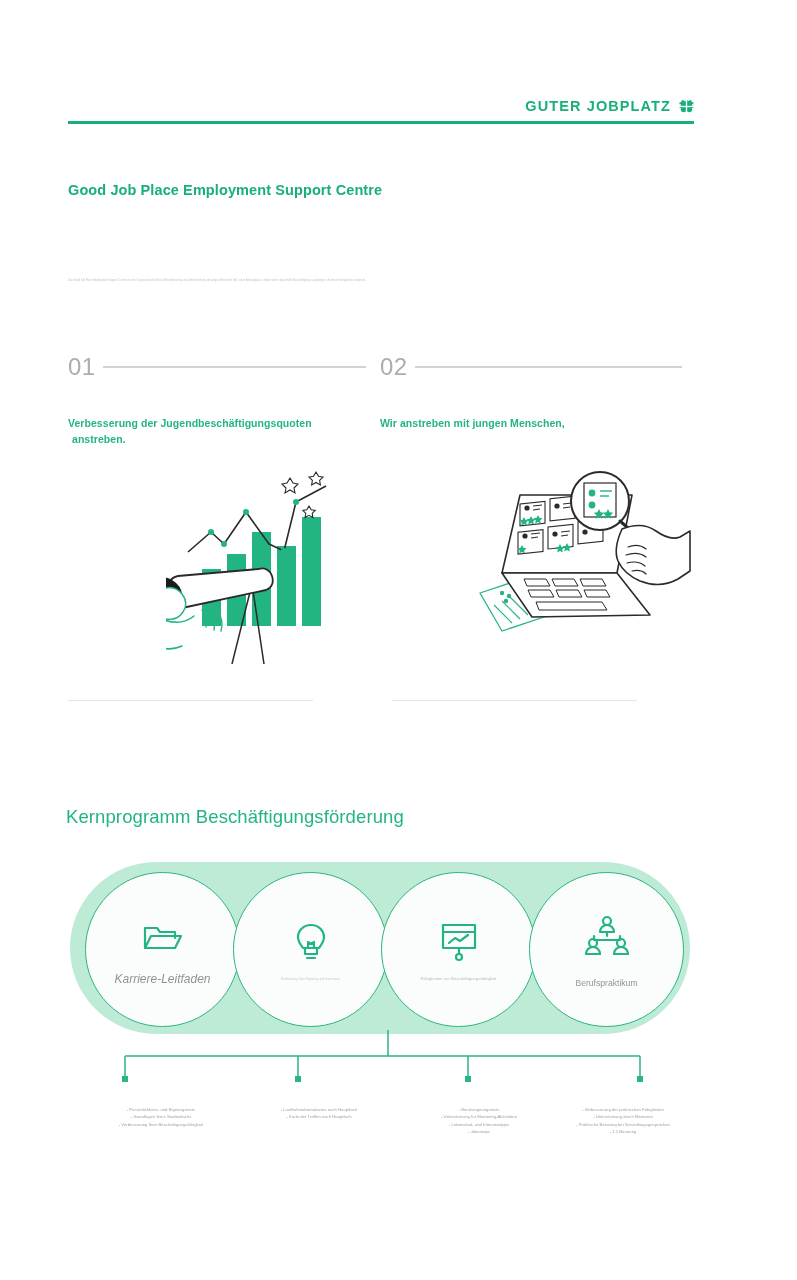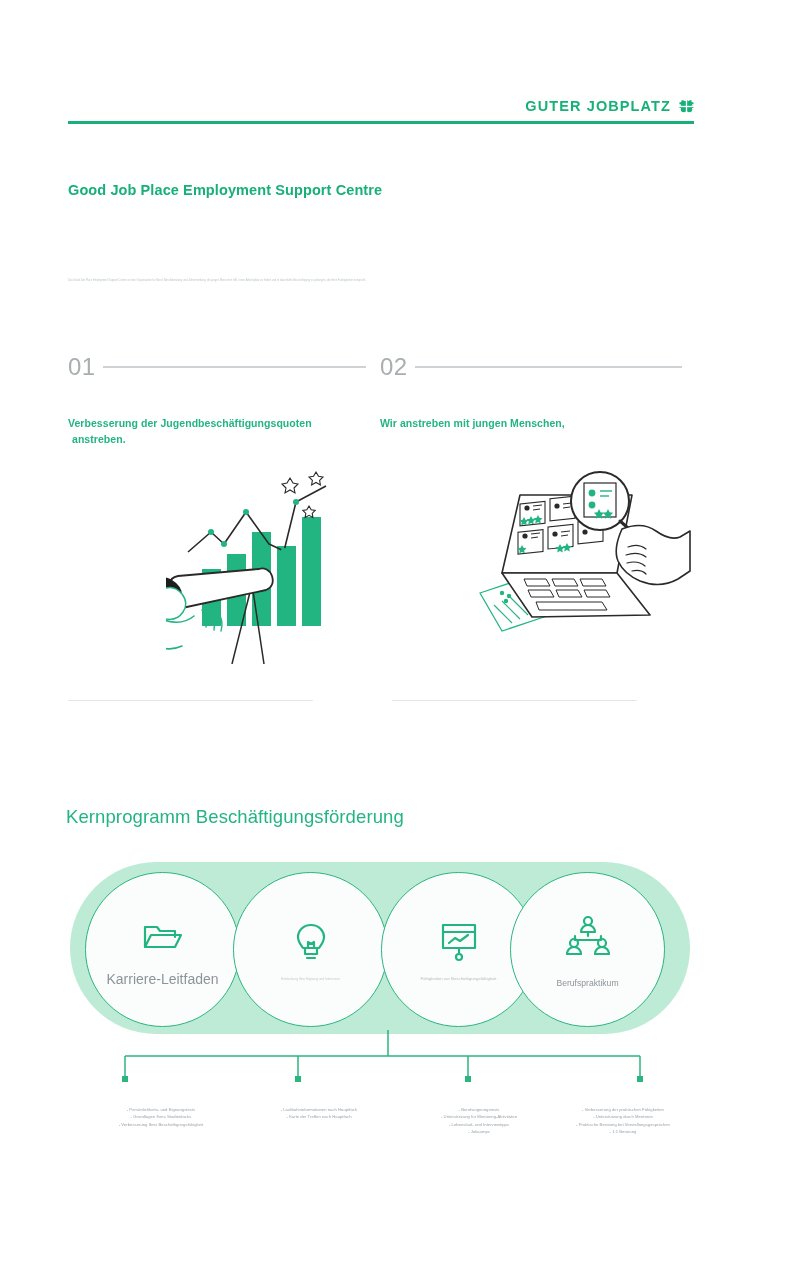--- a/index.html
+++ b/index.html
@@ -87,22 +87,22 @@
     display: flex; flex-direction: column; align-items: center;
     justify-content: center;
   }
   .circle .c-icon { height: 46px; display: flex; align-items: center; justify-content: center; }
   .circle .c-label {
     margin-top: 12px; text-align: center; color: #8d9498; padding: 0 10px;
   }
   .c1 { left: 15px; }
   .c2 { left: 163px; }
   .c3 { left: 311px; }
-  .c4 { left: 440px; gap: 8px; }
-  .c1 .c-label { font-size: 14px; }
+  .c4 { left: 459px; gap: 8px; }
+  .c1 .c-label { font-size: 12px; font-style: italic; }
   .c2 .c-label { font-size: 3.2px; color: #c2c9cc; }
   .c3 .c-label { font-size: 4.3px; color: #b3babd; }
   .c4 .c-label { font-size: 8.6px; }
 
   
   .tree { position: absolute; left: 68px; top: 1030px; width: 630px; height: 62px; }
 
   
   .bullets { position: absolute; top: 1106px; left: 68px; width: 630px; height: 60px; }
   .bcol {

